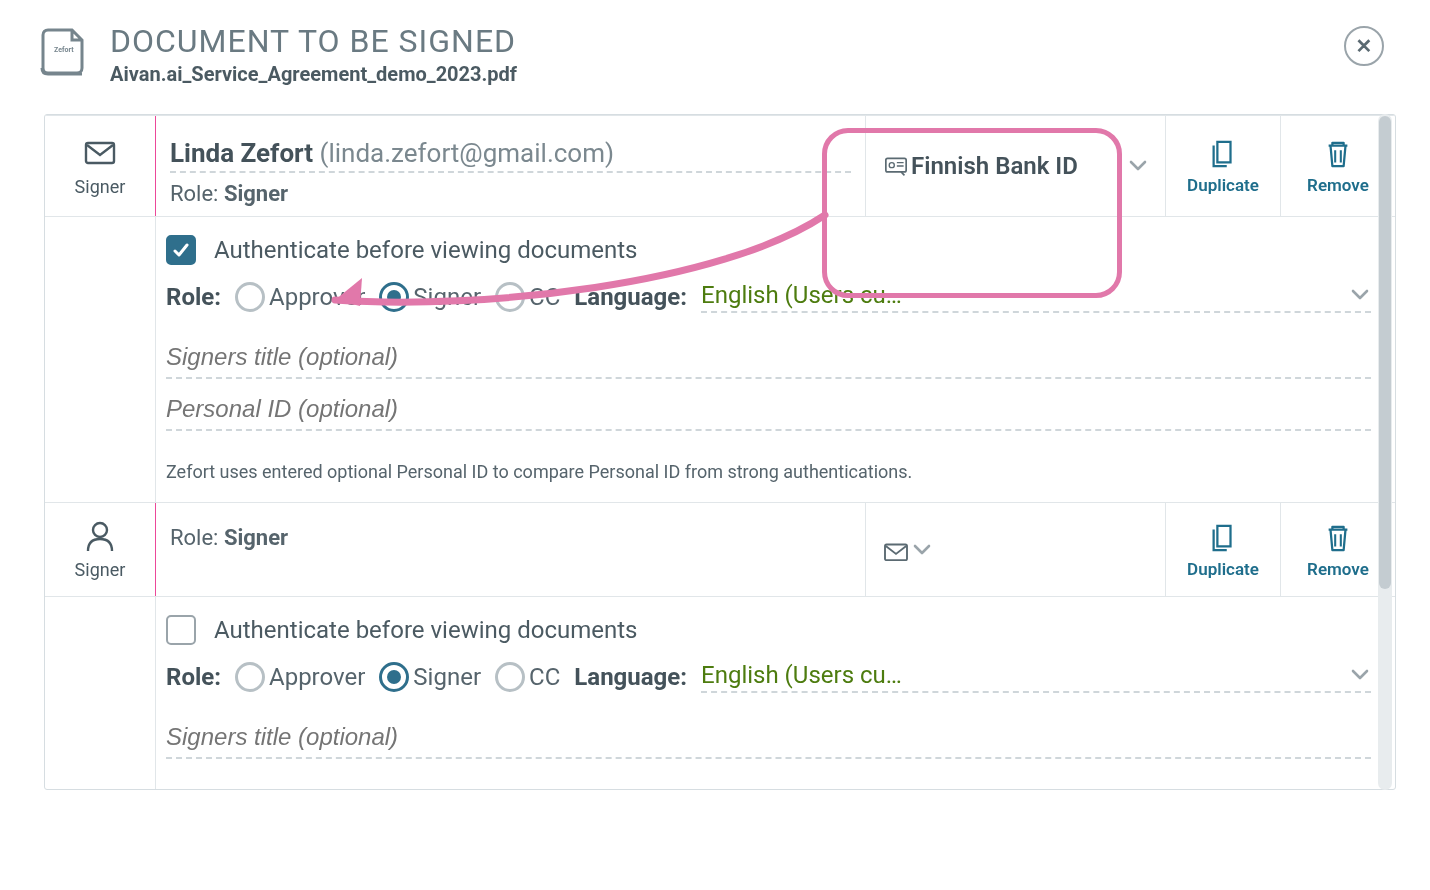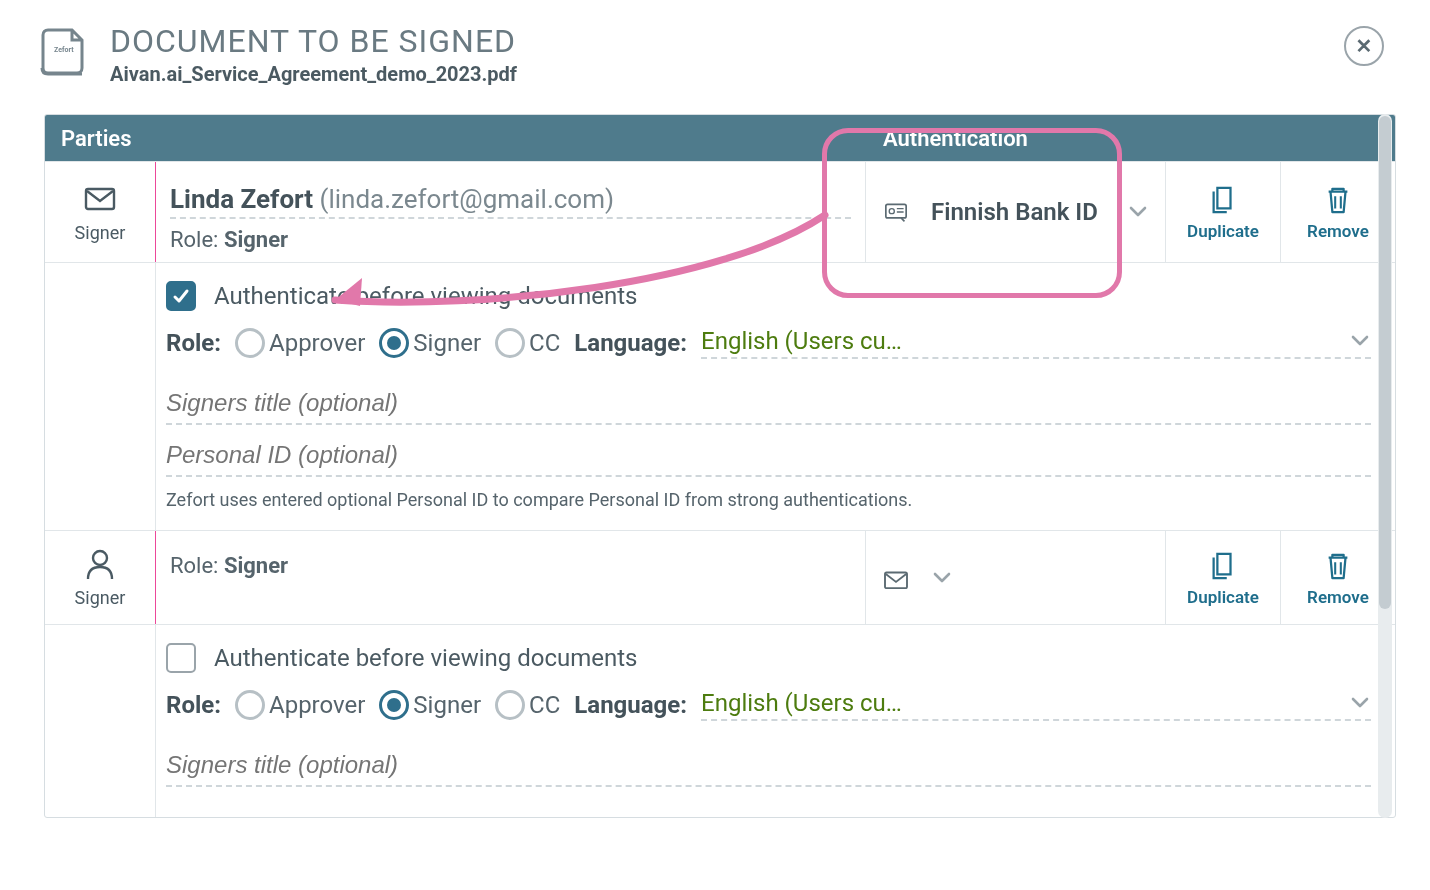--- a/index.html
+++ b/index.html
@@ -142,21 +142,21 @@
 
     .auth-cell {
       width: 300px;
       border-left: 1px solid #e1e6e9;
       display: flex;
       align-items: center;
       padding: 0 16px;
       font-size: 24px;
       color: #44525a;
       font-weight: 600;
-      gap: 21px;
+      gap: 1px;
       position: relative;
     }
     .auth-cell .ic-small { width: 28px; height: 22px; flex-shrink:0; color: #5b6a72;}
     .auth-cell .txt { flex: 1; line-height: 1.1; }
     .auth-cell .chev { width: 22px; height: 22px; color: #9aa4aa; }
 
     .action-cell {
       width: 115px;
       border-left: 1px solid #e1e6e9;
       display: flex;
@@ -257,21 +257,21 @@
       font-size: 24px;
       font-style: italic;
       color: #9aa4aa;
       padding: 6px 0;
       width: 100%;
       margin-bottom: 10px;
     }
     .help-text {
       font-size: 18px;
       color: #56646c;
-      margin-top: 2px;
+      margin-top: 20px;
     }
 
     
     .anno-box {
       position: absolute;
       border: 5px solid #e178aa;
       border-radius: 26px;
       pointer-events: none;
       z-index: 50;
     }
@@ -330,25 +330,20 @@
   <div class="doc-meta">
     <div class="doc-label">DOCUMENT TO BE SIGNED</div>
     <div class="doc-filename">Aivan.ai_Service_Agreement_demo_2023.pdf</div>
   </div>
   <button class="close-btn">✕</button>
 </div>
 
 <div class="panel-wrap">
   <div class="panel">
 
-    <div class="head-row">
-      <div class="col-label">Parties</div>
-      <div class="col-auth-head">Authentication</div>
-      <div class="head-actions"></div>
-    </div>
 
     <div>
       <div class="party-top">
         <div class="signer-cell">
           <svg class="ic" viewBox="0 0 34 34">
               <use href="#svg-envelope"></use>
             </svg>
           <div class="signer-cell-label">Signer</div>
         </div>
         <div class="name-cell">

